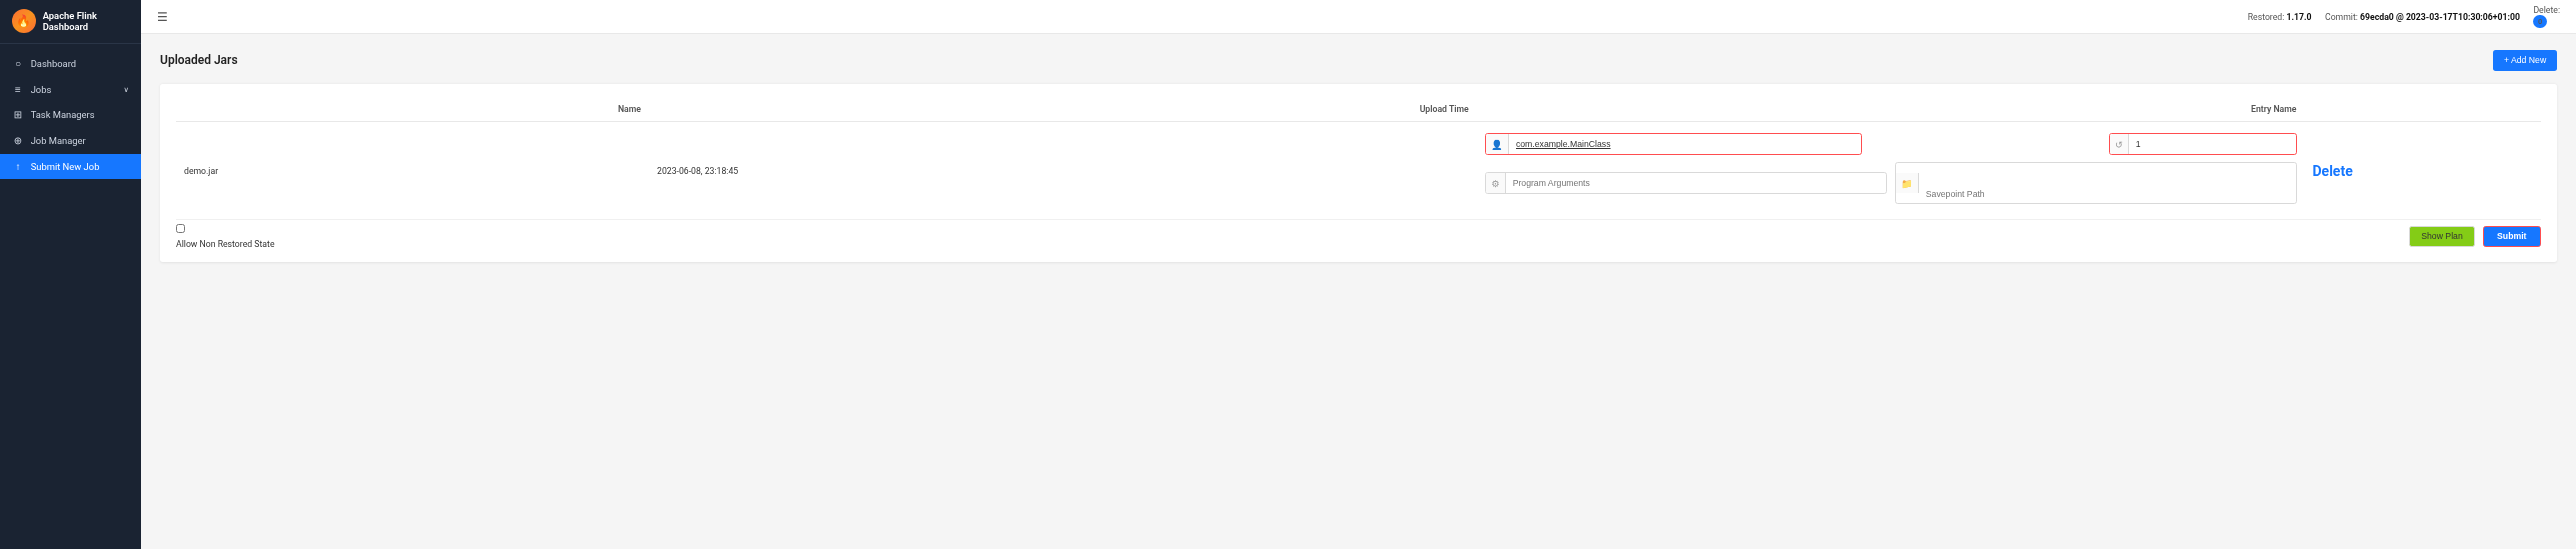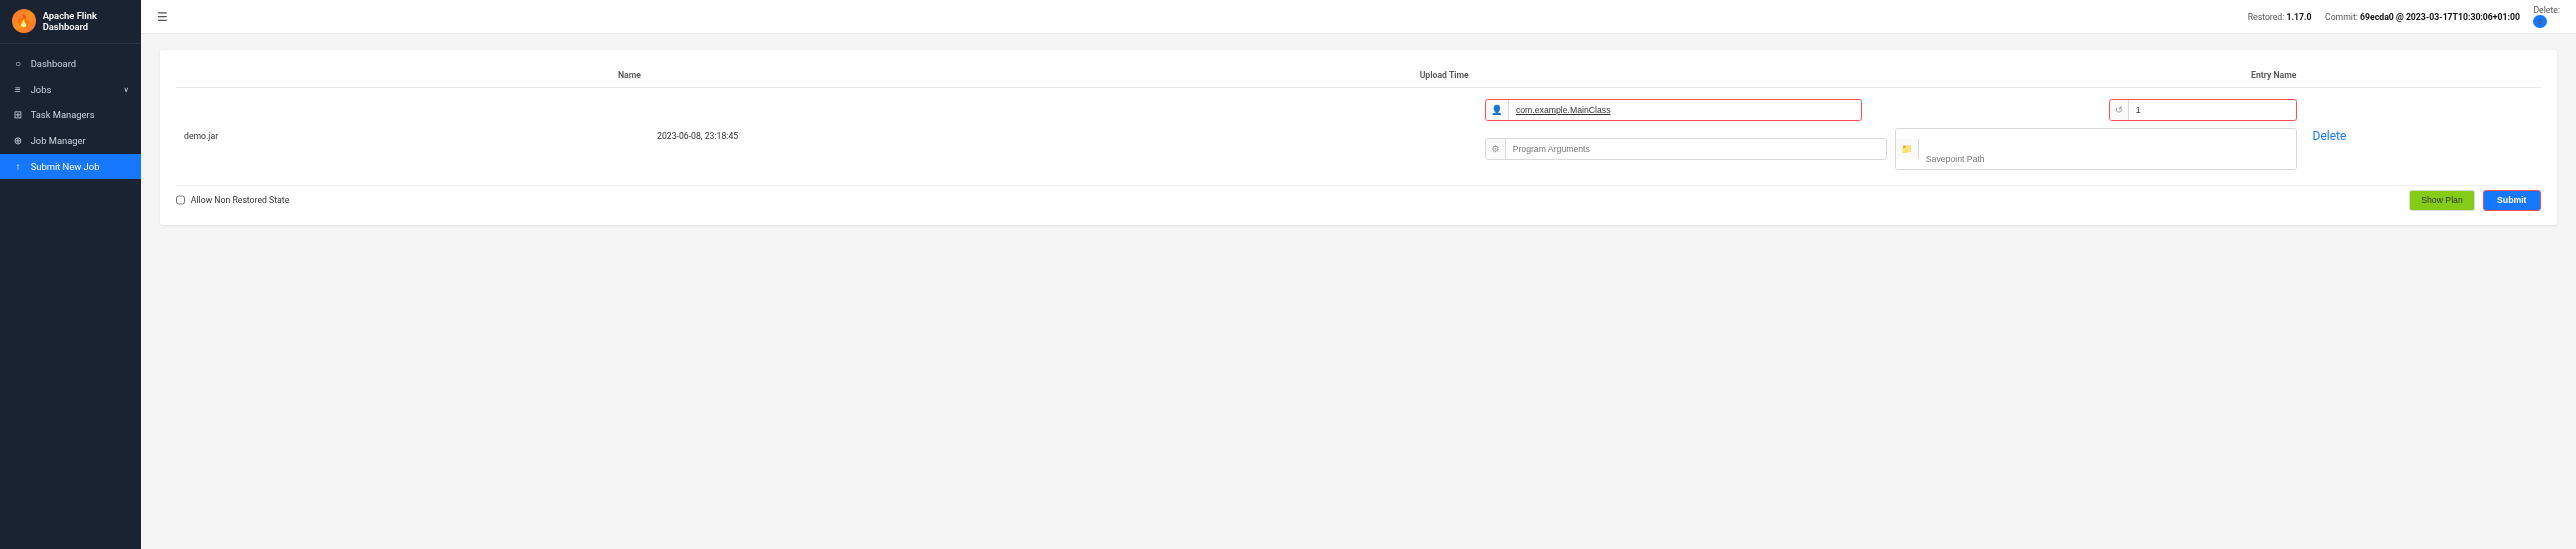--- a/index.html
+++ b/index.html
@@ -151,21 +151,21 @@
       padding: 8px 8px;
       font-size: 8.7px;
       color: #333;
       border-bottom: 0.7px solid #f0f0f0;
       vertical-align: middle;
     }
     .col-name { width: 20%; }
     .col-time { width: 35%; }
     .col-entry { width: 35%; }
     .col-action { width: 10%; text-align: right; }
-    .delete-link { color: #1677ff; cursor: pointer; font-size: 12px; }
+    .delete-link { color: #1677ff; cursor: pointer; font-size: 14px; font-weight: bold; }
 
     
     .form-section {
       margin-top: 2.7px;
     }
     .form-row {
       display: flex;
       align-items: center;
       gap: 8px;
       margin-bottom: 6.7px;
@@ -215,20 +215,21 @@
       align-items: center;
       gap: 8px;
       margin-top: 4px;
     }
     .checkbox-row {
       display: flex;
       align-items: flex-start;
       gap: 5.4px;
       font-size: 8.7px;
       color: #333;
+      flex-direction: column;
     }
     .checkbox-row input[type=checkbox] { cursor: pointer; width: 9.4px; height: 9.4px; }
 
     .btn-show-plan {
       background: #84cc16;
       color: #333;
       border: 0.7px solid #d9d9d9;
       padding: 4.7px 10.8px;
       border-radius: 2.7px;
       cursor: pointer;
@@ -295,20 +296,24 @@
         <strong>69ecda0 @ 2023-03-17T10:30:06+01:00</strong>
       </span>
       <span>
         <span>Delete:</span>
         <span class="message-badge">0</span>
       </span>
     </div>
   </header>
 
   <div class="content">
+    <div class="page-header">
+      <h1 class="page-title">Uploaded Jars</h1>
+      <button class="btn-add-new">+ Add New</button>
+    </div>
 
     <div class="card">
       <table class="jar-table">
         <thead>
           <tr>
             <th class="col-name">Name</th>
             <th class="col-time">Upload Time</th>
             <th class="col-entry">Entry Name</th>
             <th class="col-action"></th>
           </tr>

